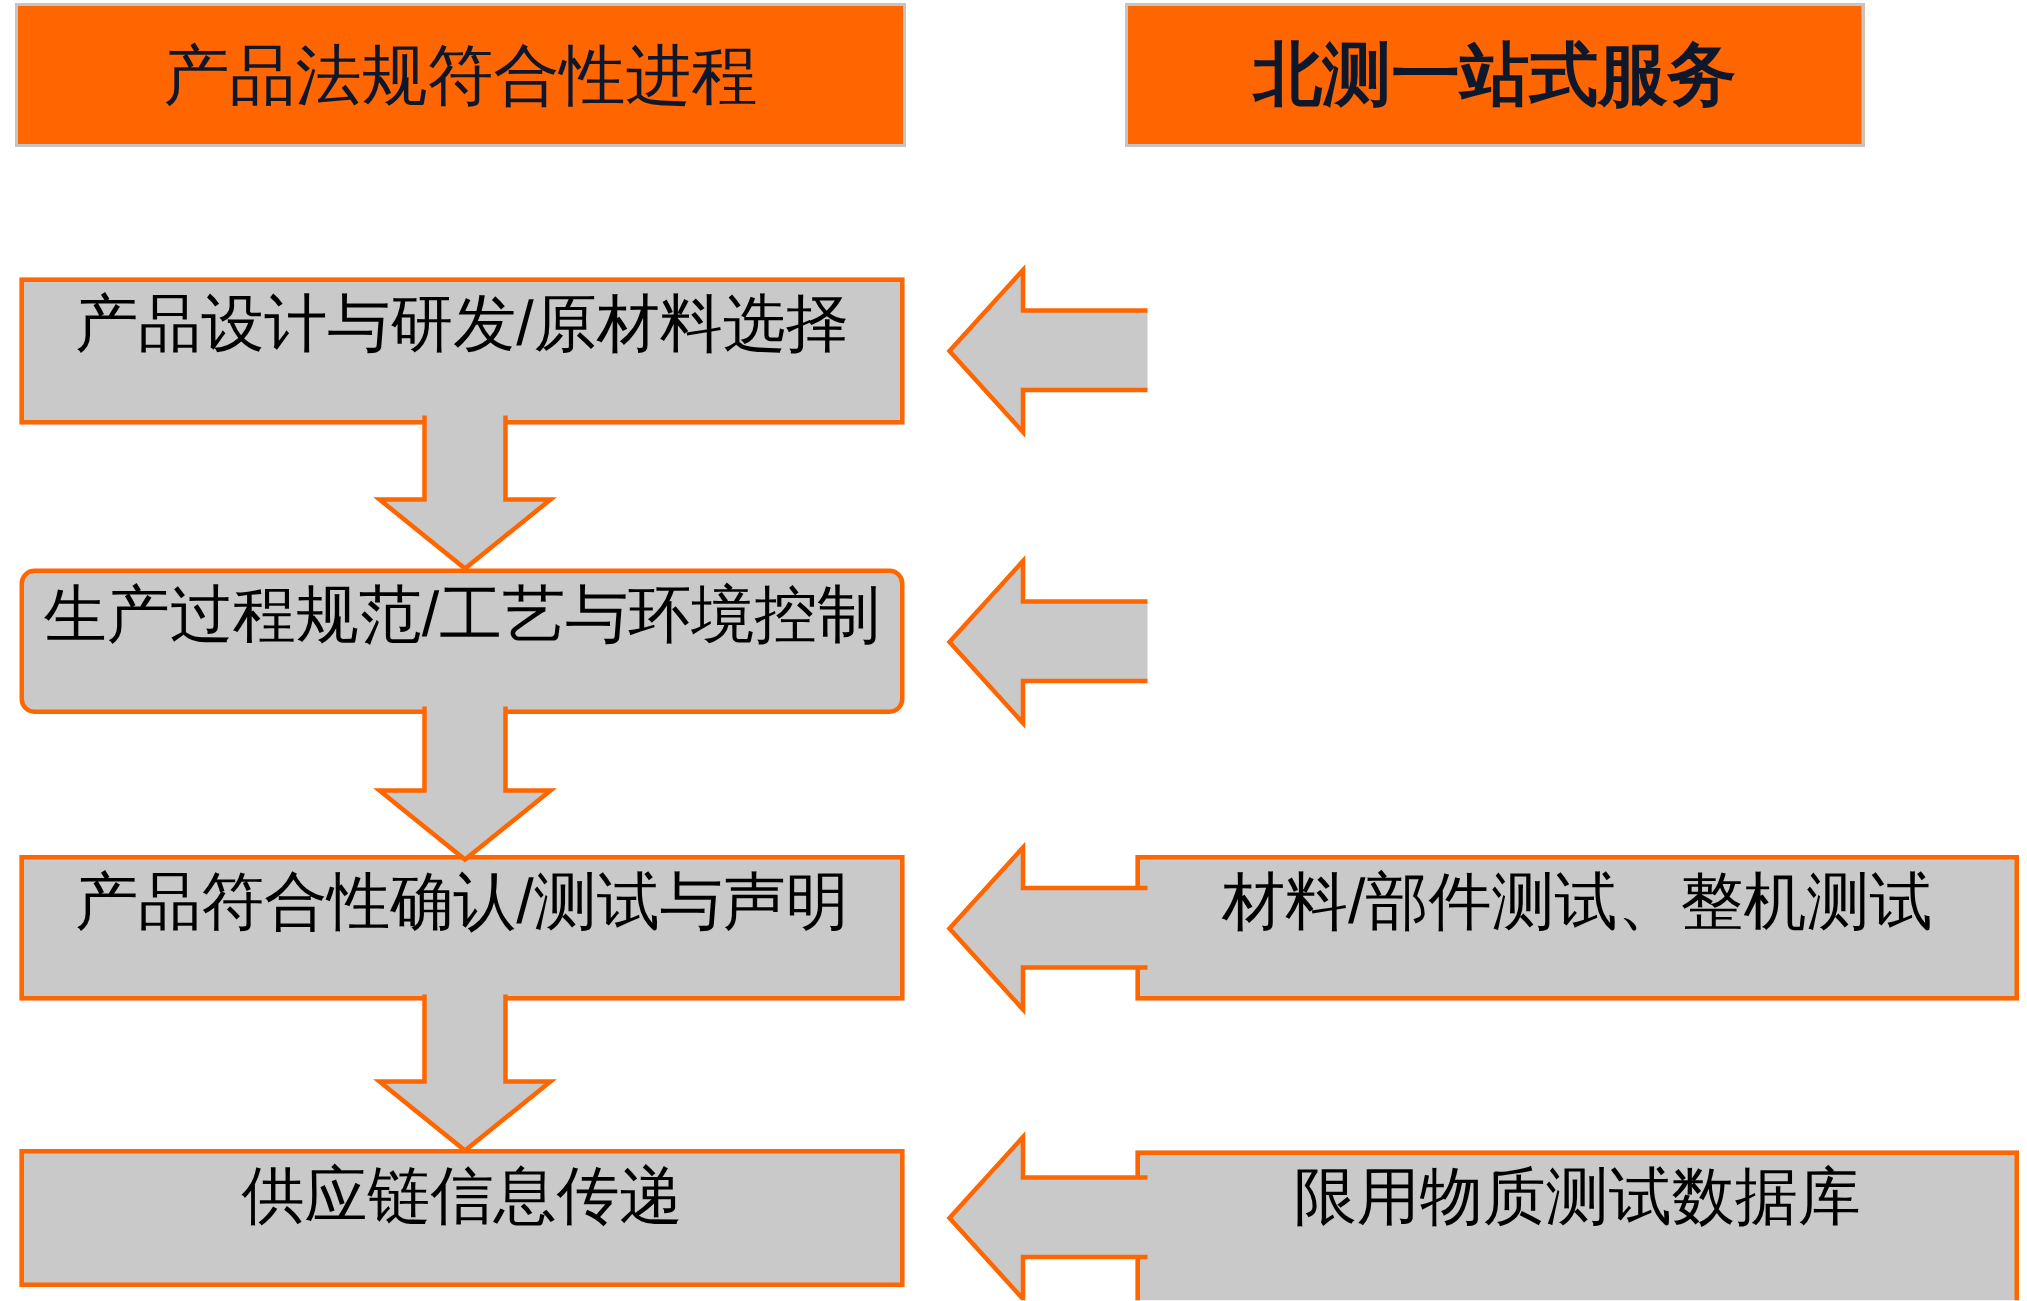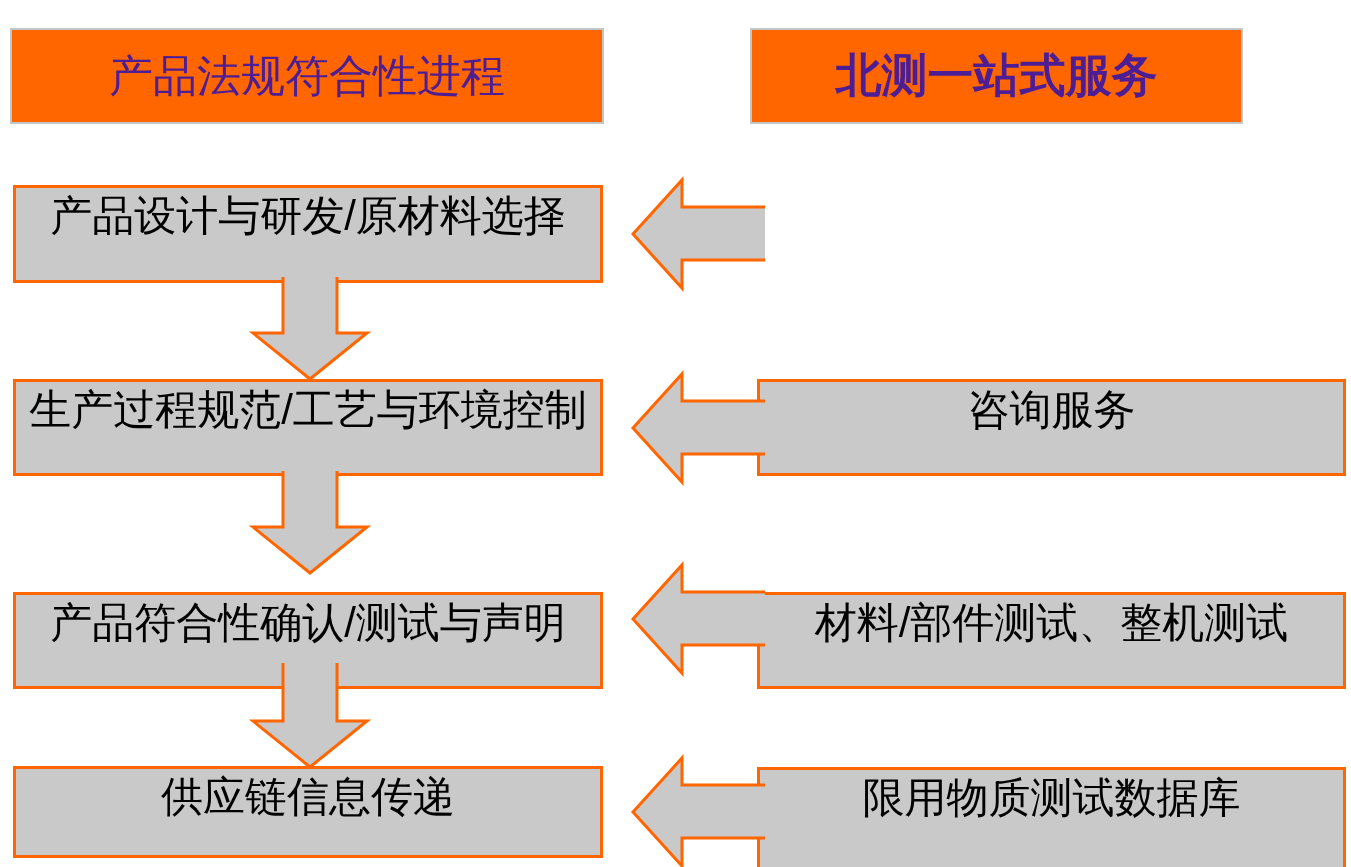--- a/index.html
+++ b/index.html
@@ -10,39 +10,39 @@
     background:var(--bg,#ffffff);
     font-family:"Liberation Sans", sans-serif;
   }
   
   .hdr{
     position:absolute;top:2px;height:96px;
     background:var(--orange,#FF6600);
     border:2px solid var(--hdr-border,#C3C6C8);
     box-sizing:border-box;
     display:flex;align-items:center;justify-content:center;
-    color:#4c1d95;white-space:nowrap;margin-top:26px;
+    color:#0f172a;white-space:nowrap;
   }
   .hdr-left{left:10px;width:594px;font-size:44px;font-family:"Liberation Sans",sans-serif;}
   .hdr-right{left:750px;width:493px;font-size:46px;font-weight:bold;font-family:"Liberation Serif","DejaVu Serif",serif;}
   
   .box{
     position:absolute;
     background:var(--gray,#C9C9C9);
     border:3px solid var(--orange,#FF6600);
     box-sizing:border-box;
     display:flex;justify-content:center;
     color:#000000;font-size:42px;white-space:nowrap;
     font-family:"Liberation Sans",sans-serif;
   }
   .box-l{left:13px;width:590px;}
   .box-r{left:757px;width:589px;}
   .r1{top:185px;height:98px;}
-  .r2{top:379px;height:97px;}
-  .r3{top:592px;height:97px;}
+  .r2{top:379px;height:97px;border-radius:10px;}
+  .r3{top:570px;height:97px;}
   .bl4{top:766px;height:92px;}
   .br4{top:767px;height:104px;} 
   
   svg{position:absolute;overflow:visible;}
   .down-a{left:250px;width:120px;}
   .da1{top:277px;height:102px;}
   .da2{top:471px;height:102px;}
   .da3{top:663px;height:104px;}
   .left-a{left:630px;width:135px;height:110px;}
   .la1{top:179px;}
@@ -69,23 +69,20 @@
   <div class="box box-l r2">
     <span>生产过程规范/工艺与环境控制</span>
   </div>
   <div class="box box-l r3">
     <span>产品符合性确认/测试与声明</span>
   </div>
   <div class="box box-l bl4">
     <span>供应链信息传递</span>
   </div>
 
-  <div class="box box-r r2">
-    <span>咨询服务</span>
-  </div>
   <div class="box box-r r3">
     <span>材料/部件测试、整机测试</span>
   </div>
   <div class="box box-r br4">
     <span>限用物质测试数据库</span>
   </div>
 
   <svg class="down-a da1" viewBox="0 0 120 102" aria-hidden="true">
     <path class="arrow-shape" d="M33,0 V56 H3 L60,102 L117,56 H87 V0"></path>
   </svg>

